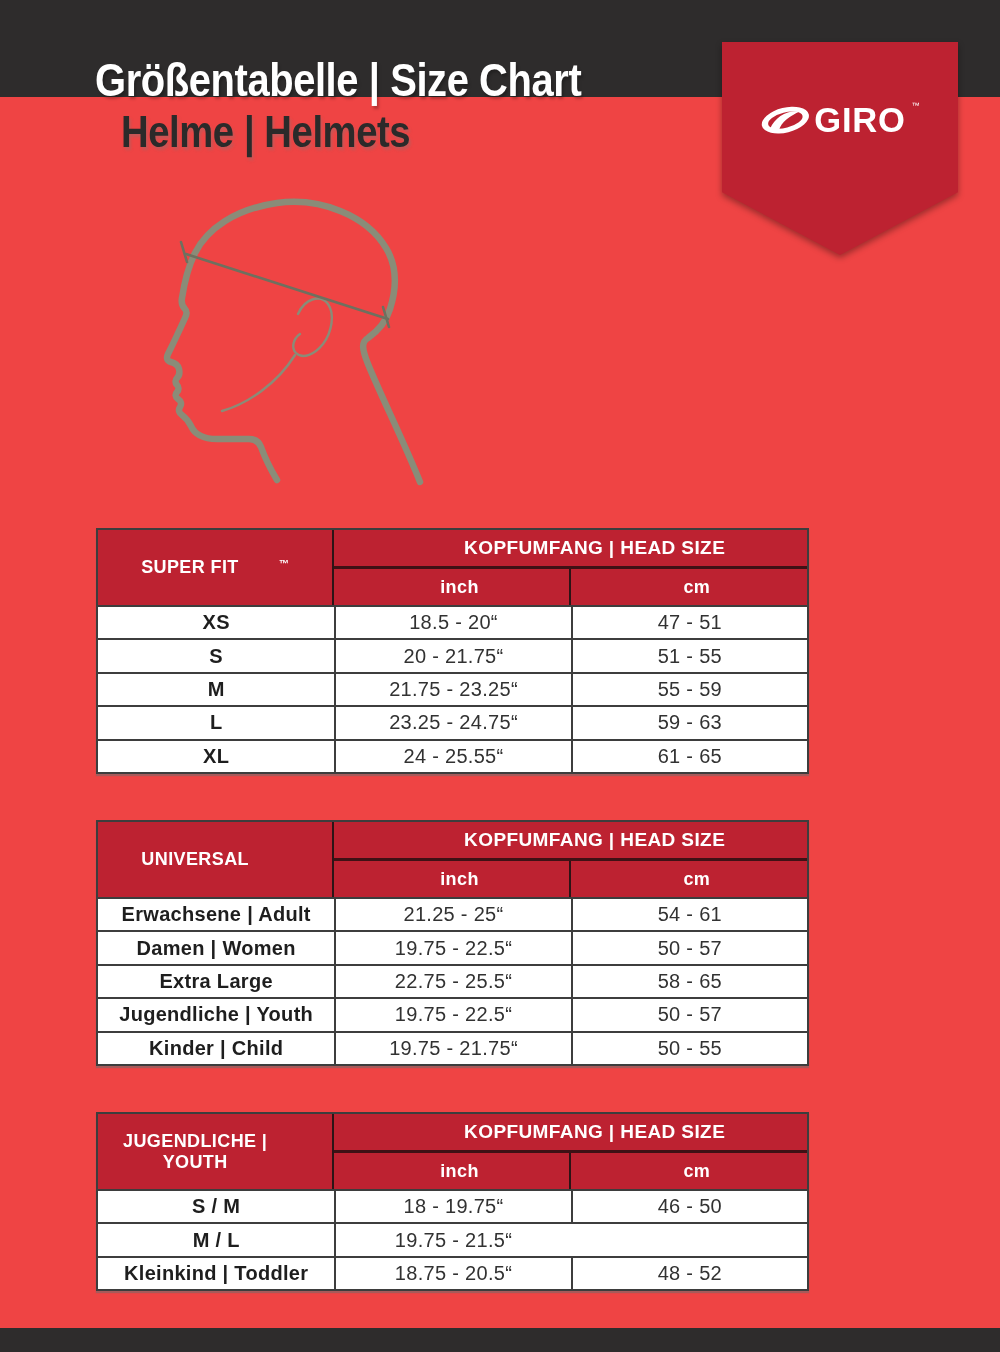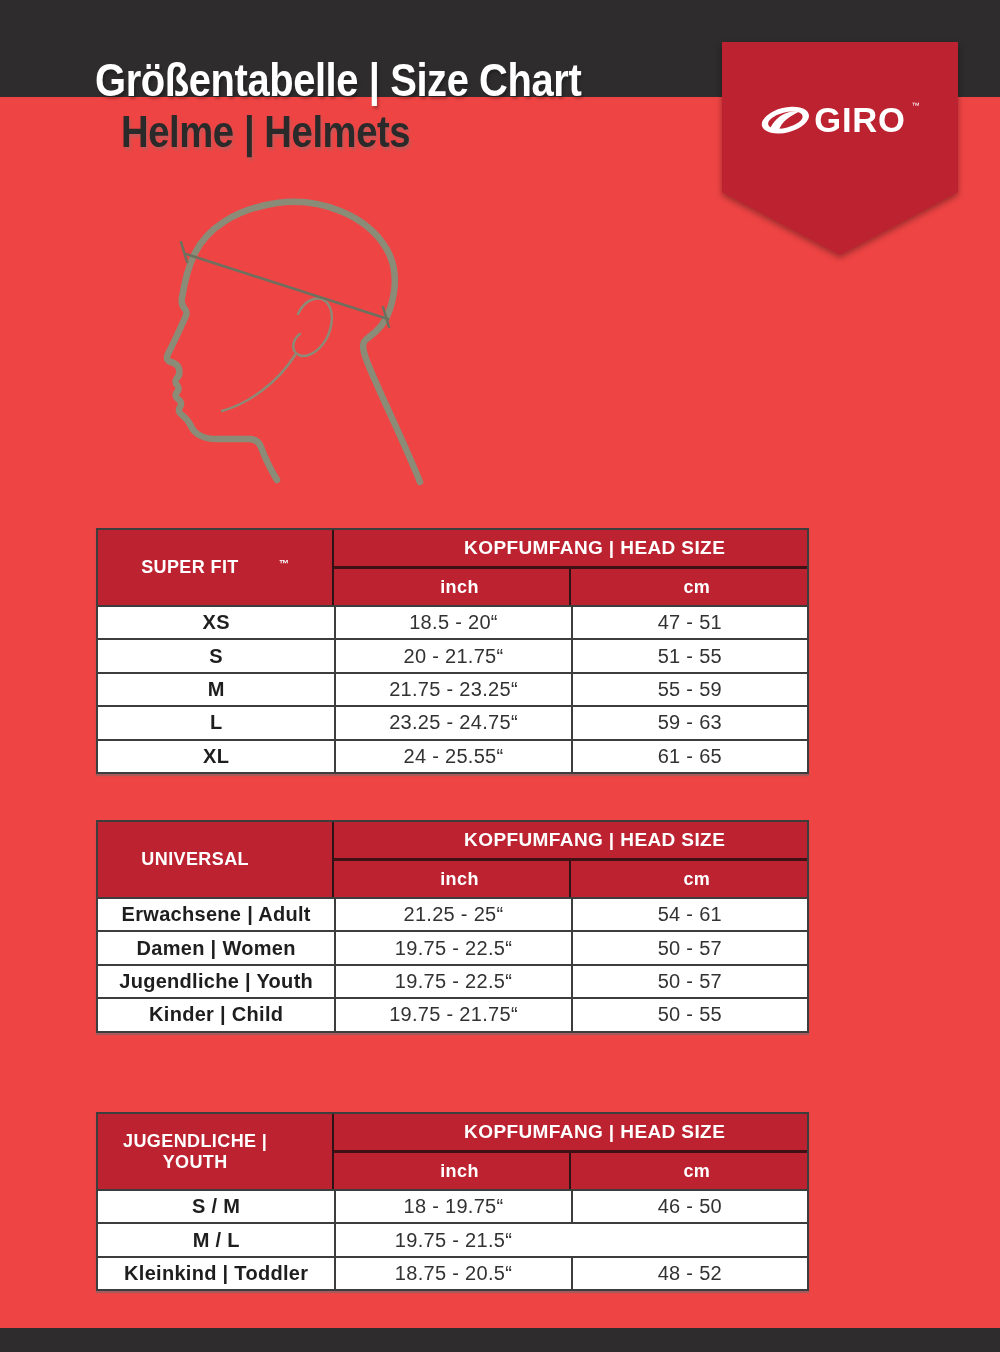--- a/index.html
+++ b/index.html
@@ -197,20 +197,25 @@
           <div class="cell label">Erwachsene | Adult</div>
           <div class="cell">21.25 - 25“</div>
           <div class="cell">54 - 61</div>
         </div>
         <div class="trow">
           <div class="cell label">Damen | Women</div>
           <div class="cell">19.75 - 22.5“</div>
           <div class="cell">50 - 57</div>
         </div>
         <div class="trow">
+          <div class="cell label">Extra Large</div>
+          <div class="cell">22.75 - 25.5“</div>
+          <div class="cell">58 - 65</div>
+        </div>
+        <div class="trow">
           <div class="cell label">Jugendliche | Youth</div>
           <div class="cell">19.75 - 22.5“</div>
           <div class="cell">50 - 57</div>
         </div>
         <div class="trow">
           <div class="cell label">Kinder | Child</div>
           <div class="cell">19.75 - 21.75“</div>
           <div class="cell">50 - 55</div>
         </div>
       </div>

